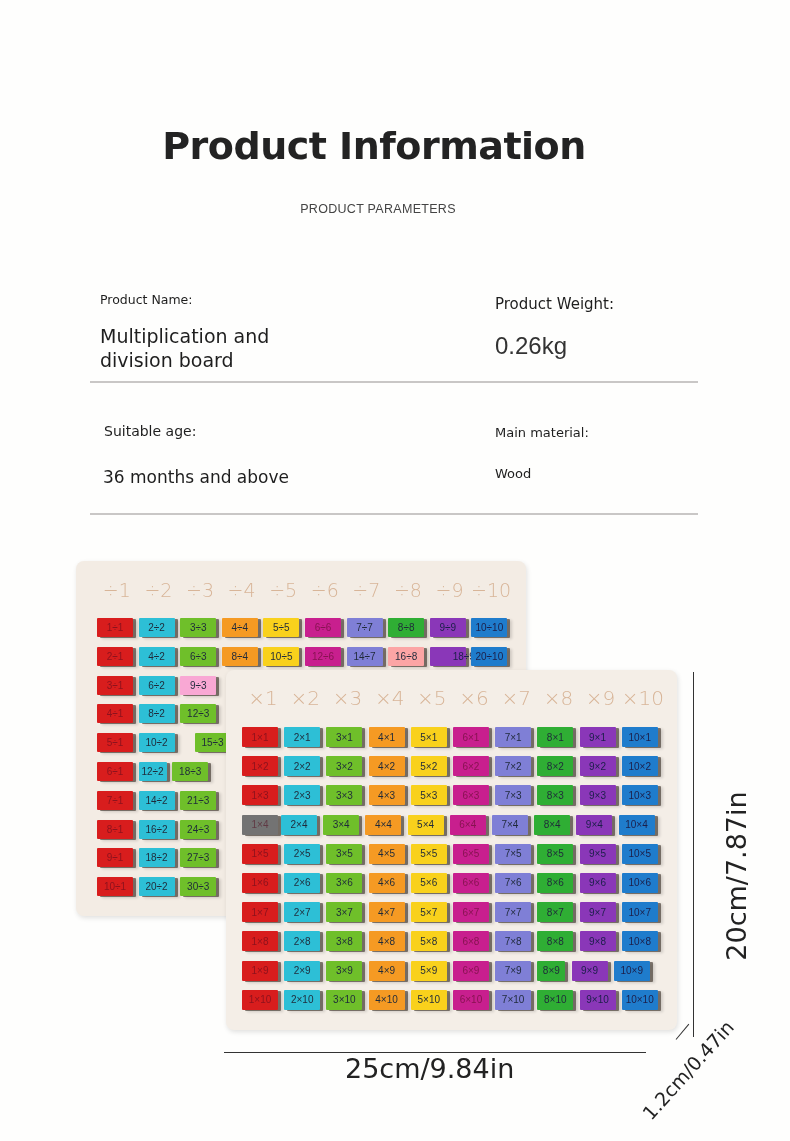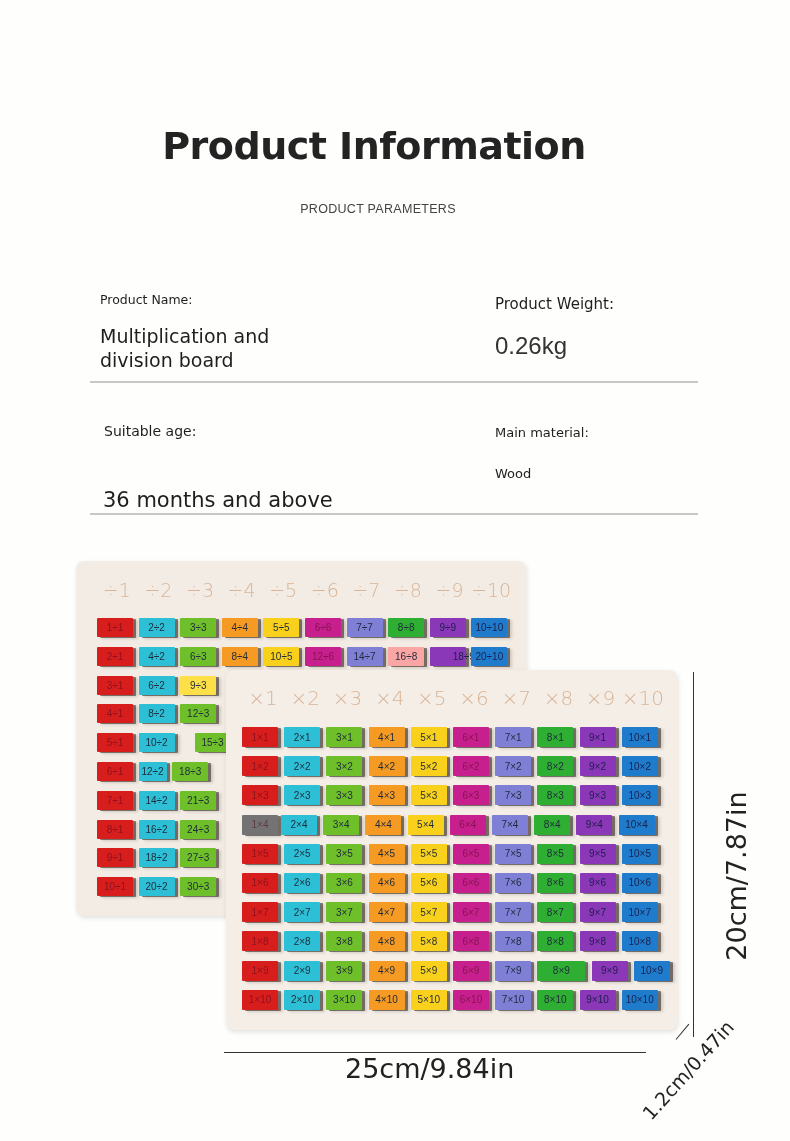--- a/index.html
+++ b/index.html
@@ -44,21 +44,21 @@
   </div>
 </div>
 <div>
   <div class="spec-label" style="left:495px; top:295px; font-size:15px;">Product Weight:</div>
   <div class="spec-value" style="left:495px; top:332px; font-size:24px; color:#333; font-family:'Liberation Sans', sans-serif;">0.26kg</div>
 </div>
 <div class="rule" style="top:381px;"></div>
 
 <div>
   <div class="spec-label" style="left:104px; top:423px; font-size:14px;">Suitable age:</div>
-  <div class="spec-value" style="left:103px; top:488px; font-size:21px;">36 months and above</div>
+  <div class="spec-value" style="left:103px; top:467px; font-size:17px;">36 months and above</div>
 </div>
 <div>
   <div class="spec-label" style="left:495px; top:425px; font-size:13px;">Main material:</div>
   <div class="spec-value" style="left:495px; top:466px; font-size:13px;">Wood</div>
 </div>
 <div class="rule" style="top:513px;"></div>
 
 <div class="board" id="div-board" style="left:76px; top:561px; width:450px; height:355px;">
   <div class="board-header" id="div-headers" style="left:20px; top:18px; width:420px;">
       <span style="width: 41.6px; font-size: 19px;">÷1</span>
@@ -93,21 +93,21 @@
         <div class="tile" style="width: 36px; height: 19px; margin-right: 5.6px; background: rgb(249, 209, 28);">10÷5</div>
         <div class="tile" style="width: 36px; height: 19px; margin-right: 5.6px; background: rgb(200, 31, 142); color: rgba(80, 10, 30, 0.55);">12÷6</div>
         <div class="tile" style="width: 36px; height: 19px; margin-right: 5.6px; background: rgb(127, 127, 214);">14÷7</div>
         <div class="tile" style="width: 36px; height: 19px; margin-right: 5.6px; background: #fca5a5;">16÷8</div>
         <div class="tile" style="width: 36px; height: 19px; margin-right: 5.6px; background: rgb(138, 55, 184); color: rgb(28, 31, 74); padding-left: 32px;">18÷9</div>
         <div class="tile" style="width: 36px; height: 19px; margin-right: 5.6px; background: rgb(31, 124, 204); color: rgb(28, 31, 74);">20÷10</div>
       </div>
       <div class="grid-row" style="height: 28.8px;">
         <div class="tile" style="width: 36px; height: 19px; margin-right: 5.6px; background: rgb(216, 29, 29); color: rgba(80, 10, 30, 0.55);">3÷1</div>
         <div class="tile" style="width: 36px; height: 19px; margin-right: 5.6px; background: rgb(45, 191, 214);">6÷2</div>
-        <div class="tile" style="width: 36px; height: 19px; margin-right: 5.6px; background: #fde047;">9÷3</div>
+        <div class="tile" style="width: 36px; height: 19px; margin-right: 5.6px; background: #f9a8d4;">9÷3</div>
       </div>
       <div class="grid-row" style="height: 28.8px;">
         <div class="tile" style="width: 36px; height: 19px; margin-right: 5.6px; background: rgb(216, 29, 29); color: rgba(80, 10, 30, 0.55);">4÷1</div>
         <div class="tile" style="width: 36px; height: 19px; margin-right: 5.6px; background: rgb(45, 191, 214);">8÷2</div>
         <div class="tile" style="width: 36px; height: 19px; margin-right: 5.6px; background: rgb(111, 191, 42);">12÷3</div>
       </div>
       <div class="grid-row" style="height: 28.8px;">
         <div class="tile" style="width: 36px; height: 19px; margin-right: 5.6px; background: rgb(216, 29, 29); color: rgba(80, 10, 30, 0.55);">5÷1</div>
         <div class="tile" style="width: 36px; height: 19px; margin-right: 20px; background: rgb(45, 191, 214);">10÷2</div>
         <div class="tile" style="width: 36px; height: 19px; margin-right: 5.6px; background: rgb(111, 191, 42);">15÷3</div>
@@ -251,21 +251,21 @@
         <div class="tile" style="width: 36px; height: 20px; margin-right: 6.2px; background: rgb(31, 124, 204); color: rgb(28, 31, 74);">10×8</div>
       </div>
       <div class="grid-row" style="height: 29.2px;">
         <div class="tile" style="width: 36px; height: 20px; margin-right: 6.2px; background: rgb(216, 29, 29); color: rgba(80, 10, 30, 0.55);">1×9</div>
         <div class="tile" style="width: 36px; height: 20px; margin-right: 6.2px; background: rgb(45, 191, 214);">2×9</div>
         <div class="tile" style="width: 36px; height: 20px; margin-right: 6.2px; background: rgb(111, 191, 42);">3×9</div>
         <div class="tile" style="width: 36px; height: 20px; margin-right: 6.2px; background: rgb(245, 154, 35);">4×9</div>
         <div class="tile" style="width: 36px; height: 20px; margin-right: 6.2px; background: rgb(249, 209, 28);">5×9</div>
         <div class="tile" style="width: 36px; height: 20px; margin-right: 6.2px; background: rgb(200, 31, 142); color: rgba(80, 10, 30, 0.55);">6×9</div>
         <div class="tile" style="width: 36px; height: 20px; margin-right: 6.2px; background: rgb(127, 127, 214);">7×9</div>
-        <div class="tile" style="width: 48px; height: 20px; margin-right: 6.2px; background: rgb(47, 174, 52); text-align: right;">8×9</div>
+        <div class="tile" style="width: 28px; height: 20px; margin-right: 6.2px; background: rgb(47, 174, 52); text-align: right;">8×9</div>
         <div class="tile" style="width: 36px; height: 20px; margin-right: 6.2px; background: rgb(138, 55, 184); color: rgb(28, 31, 74);">9×9</div>
         <div class="tile" style="width: 36px; height: 20px; margin-right: 6.2px; background: rgb(31, 124, 204); color: rgb(28, 31, 74);">10×9</div>
       </div>
       <div class="grid-row" style="height: 29.2px;">
         <div class="tile" style="width: 36px; height: 20px; margin-right: 6.2px; background: rgb(216, 29, 29); color: rgba(80, 10, 30, 0.55);">1×10</div>
         <div class="tile" style="width: 36px; height: 20px; margin-right: 6.2px; background: rgb(45, 191, 214);">2×10</div>
         <div class="tile" style="width: 36px; height: 20px; margin-right: 6.2px; background: rgb(111, 191, 42);">3×10</div>
         <div class="tile" style="width: 36px; height: 20px; margin-right: 6.2px; background: rgb(245, 154, 35);">4×10</div>
         <div class="tile" style="width: 36px; height: 20px; margin-right: 6.2px; background: rgb(249, 209, 28);">5×10</div>
         <div class="tile" style="width: 36px; height: 20px; margin-right: 6.2px; background: rgb(200, 31, 142); color: rgba(80, 10, 30, 0.55);">6×10</div>

